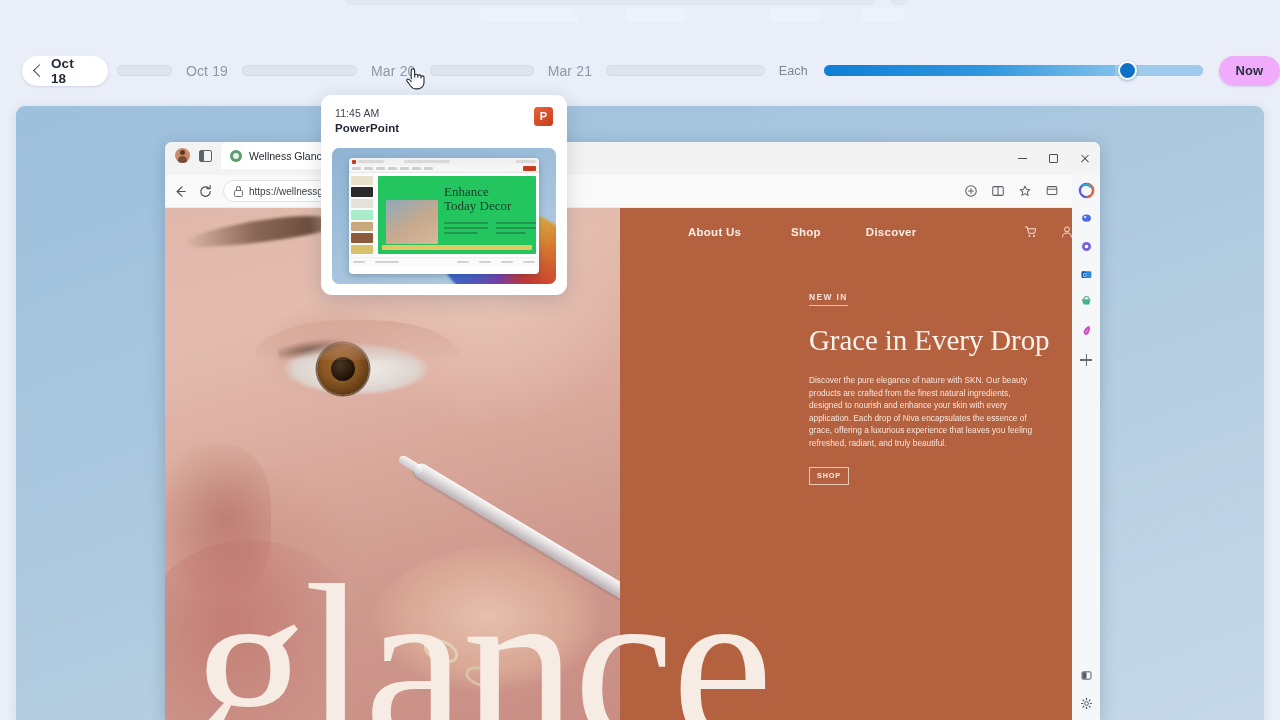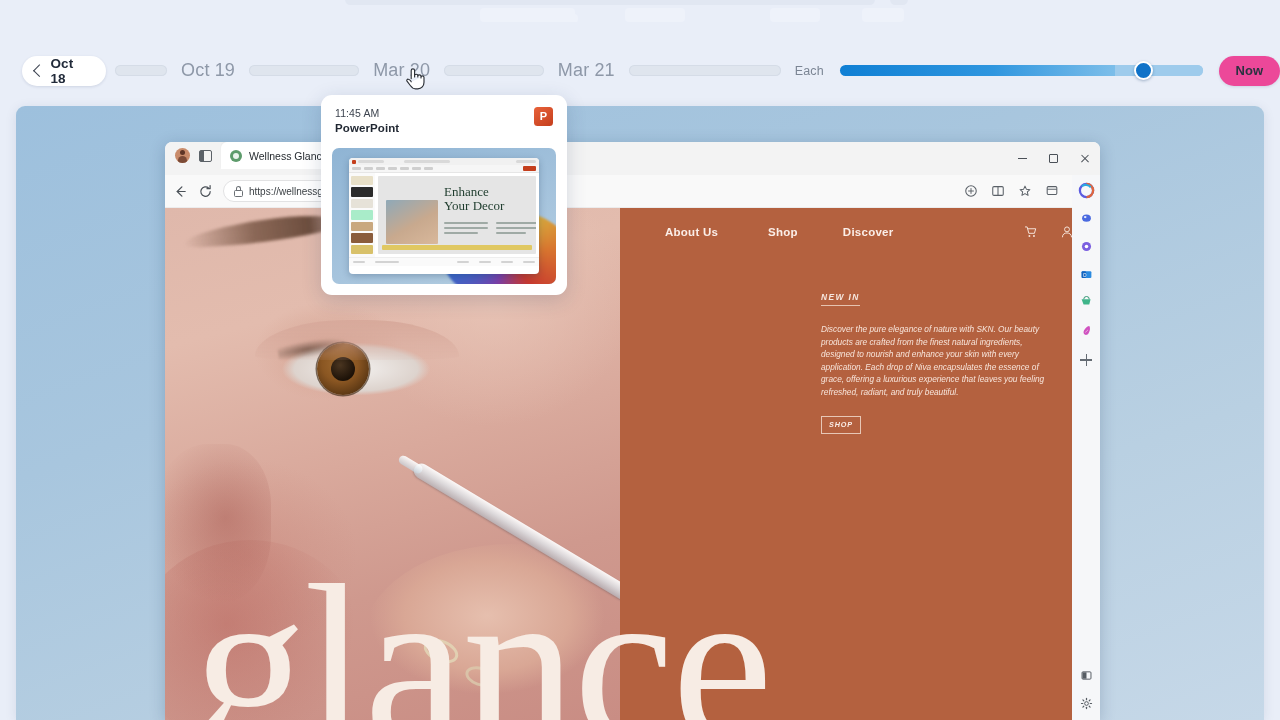--- a/index.html
+++ b/index.html
@@ -32,35 +32,35 @@
   .day-pill .chev { width: 9px; height: 9px; border-left: 1.7px solid #3b4250; border-bottom: 1.7px solid #3b4250;
                     transform: rotate(45deg); margin-left: 2px; }
   .day-pill .lbl { font-size: 13.5px; font-weight: 700; color: #222b3a; letter-spacing: .1px; }
 
   .track { height: 11px; border-radius: 6px; background: #dfe5ee; box-shadow: inset 0 0 0 1px #d5dce7; }
   .t1 { width: 55px; margin-left: 9px; }
   .t2 { width: 116px; margin-left: 14px; }
   .t3 { width: 105px; margin-left: 14px; }
   .t4 { width: 160px; margin-left: 14px; }
 
-  .day-label { font-size: 18px; color: #8e98a8; margin-left: 14px; letter-spacing: .15px; white-space: nowrap; }
+  .day-label { font-size: 14px; color: #8e98a8; margin-left: 14px; letter-spacing: .15px; white-space: nowrap; }
 
   .today-label { font-size: 12.5px; color: #7b8594; margin-left: 14px; letter-spacing: .15px; }
 
   .slider { position: relative; margin-left: 16px; width: 382px; height: 11px; }
   .slider-track { position: absolute; inset: 0; border-radius: 6px;
     background: linear-gradient(90deg,#0f7fd4 0%,#2f96df 42%,#79bce9 74%,#9ecbec 100%); }
   .slider-rest { position: absolute; right: 0; top: 0; width: 88px; height: 11px; border-radius: 0 6px 6px 0;
     background: #9ecbec; }
   .slider-knob { position: absolute; top: 50%; left: 294px; width: 19px; height: 19px; margin-top: -9.5px;
     border-radius: 50%; background: #0f72c8; border: 2.5px solid #fff;
     box-shadow: 0 1px 3px rgba(20,60,110,.35); }
 
   .now-btn {
-    margin-left: 16px; height: 30px; padding: 0 17px; background: #ec4899; border-radius: 16px;
+    margin-left: 16px; height: 30px; padding: 0 17px; background: #f0abfc; border-radius: 16px;
     display: flex; align-items: center; font-size: 13px; font-weight: 600; color: #2a3240;
     box-shadow: 0 1px 3px rgba(30,50,90,.13);
   }
 
   
   .cursor { position: absolute; left: 404px; top: 66px; width: 22px; height: 26px; }
 
   
   .browser {
     position: absolute; left: 16px; top: 106px; width: 1248px; height: 614px;
@@ -170,25 +170,25 @@
     background: radial-gradient(ellipse 150px 100px at 42% 36%, #e6bfae 0%, #d9a795 55%, rgba(205,150,130,0) 78%);
     border-radius: 50% 50% 40% 40%; }
   .ring { position: absolute; left: 258px; bottom: 58px; width: 36px; height: 22px; border-radius: 50%;
     border: 3.5px solid rgba(226,210,180,.92); transform: rotate(22deg); }
   .ring2 { position: absolute; left: 300px; bottom: 34px; width: 30px; height: 19px; border-radius: 50%;
     border: 3px solid rgba(218,200,172,.85); transform: rotate(18deg); }
 
   
   .site-nav { position: absolute; left: 0; top: 0; right: 0; height: 48px; display: flex; align-items: center; gap: 0; }
   .nav-link { font-size: 11.5px; font-weight: 600; color: #fbeee8; letter-spacing: .25px; }
-  .nav-link.l1 { margin-left: 45px; } .nav-link.l2 { margin-left: 50px; } .nav-link.l3 { margin-left: 45px; }
+  .nav-link.l1 { margin-left: 68px; } .nav-link.l2 { margin-left: 50px; } .nav-link.l3 { margin-left: 45px; }
   .nav-icons { margin-left: auto; display: flex; align-items: center; gap: 22px; padding-right: 26px; }
   .cart-ic, .user-ic { width: 14px; height: 14px; }
 
-  .hero { position: absolute; left: 201px; top: 78px; width: 260px; font-style: italic; }
+  .hero { position: absolute; left: 189px; top: 78px; width: 260px; }
   .newin { display: inline-block; font-size: 8.4px; font-weight: 700; letter-spacing: 1.4px; color: #f6e7df;
     border-bottom: 1px solid #e6c3b0; padding-bottom: 3px; }
   .hero-title { margin-top: 18px; font-family: "Liberation Serif", serif; font-size: 29px; font-weight: 400;
     color: #fbf2ec; letter-spacing: -.1px; white-space: nowrap; }
   .hero-body { margin-top: 17px; font-size: 8.3px; line-height: 1.52; color: #f7e4da; width: 232px; }
   .shop-btn { margin-top: 17px; display: inline-flex; align-items: center; justify-content: center;
     width: 40px; height: 18px; border: 1px solid #e7c7b6; font-size: 7.2px; font-weight: 700;
     letter-spacing: .9px; color: #fbeee8; }
 
   
@@ -238,21 +238,21 @@
   .tw-dot { width: 4px; height: 4px; border-radius: 1px; background: #c43e1c; }
   .tw-pill { width: 26px; height: 3px; border-radius: 2px; background: #d9d9d9; }
   .tw-ribbon { height: 8px; background: #f6f6f6; border-bottom: 1px solid #e6e6e6;
     display: flex; align-items: center; gap: 3px; padding: 0 3px; }
   .tw-rib-item { width: 9px; height: 2.5px; background: #cfcfcf; border-radius: 1px; }
   .tw-rib-red { margin-left: auto; width: 13px; height: 5px; background: #c43e1c; border-radius: 1px; }
   .tw-body { position: relative; height: 84px; display: flex; background: #fff; }
   .tw-rail { width: 26px; background: #fafafa; padding: 3px 2px; display: flex; flex-direction: column; gap: 2px; }
   .tw-slide { height: 10px; border-radius: 1px; }
   .tw-stage { flex: 1; padding: 3px; }
-  .tw-deck { position: relative; height: 100%; background: #e5e5e5; border-radius: 1px; overflow: hidden; }
+  .tw-deck { position: relative; height: 100%; background: #22c55e; border-radius: 1px; overflow: hidden; }
   .tw-title { position: absolute; left: 66px; top: 9px; font-family: "Liberation Serif", serif; font-size: 13px;
     line-height: 1.06; color: #1d3b2c; }
   .tw-img { position: absolute; left: 8px; top: 24px; width: 52px; height: 44px; border-radius: 1px;
     background: linear-gradient(150deg,#8fa9b8,#c8a98e 55%,#d9b89b); }
   .tw-txt { position: absolute; width: 44px; height: 2px; background: rgba(30,60,45,.35); border-radius: 1px; }
   .tw-band { position: absolute; left: 4px; right: 4px; bottom: 4px; height: 5px; background: #e0c862; border-radius: 1px; }
   .tw-status { height: 9px; background: #fafafa; border-top: 1px solid #eee;
     display: flex; align-items: center; gap: 10px; padding: 0 4px; }
   .tw-st { width: 12px; height: 2px; background: #d3d3d3; border-radius: 1px; }
 </style>
@@ -407,20 +407,21 @@
               </svg>
               <svg class="user-ic" viewBox="0 0 16 16">
                 <circle cx="8" cy="5" r="2.8" fill="none" stroke="#f7e6dd" stroke-width="1.1"></circle>
                 <path d="M2.8 13.6c0-2.9 2.3-4.5 5.2-4.5s5.2 1.6 5.2 4.5" fill="none" stroke="#f7e6dd" stroke-width="1.1" stroke-linecap="round"></path>
               </svg>
             </div>
           </div>
 
           <div class="hero">
             <span class="newin">NEW IN</span>
+            <div class="hero-title">Grace in Every Drop</div>
             <p class="hero-body">Discover the pure elegance of nature with SKN. Our beauty products are crafted from the finest natural ingredients, designed to nourish and enhance your skin with every application. Each drop of Niva encapsulates the essence of grace, offering a luxurious experience that leaves you feeling refreshed, radiant, and truly beautiful.</p>
             <div class="shop-btn">
               <span>SHOP</span>
             </div>
           </div>
         </div>
 
         <div class="wordmark">glance</div>
 
         <div class="scrollbar">
@@ -533,21 +534,21 @@
             <i class="tw-slide" style="background:#e6e2d8"></i>
             <i class="tw-slide" style="background:#a9ecc9"></i>
             <i class="tw-slide" style="background:#c9a87f"></i>
             <i class="tw-slide" style="background:#8a5c3c"></i>
             <i class="tw-slide" style="background:#d8c16a"></i>
           </div>
           <div class="tw-stage">
             <div class="tw-deck">
               <div class="tw-title">
                 <div>Enhance</div>
-                <div>Your Decor</div>
+                <div>Today Decor</div>
               </div>
               <div class="tw-img"></div>
               <i class="tw-txt" style="left:66px; top:46px;"></i>
               <i class="tw-txt" style="left:66px; top:51px;"></i>
               <i class="tw-txt" style="left:66px; top:56px; width:34px;"></i>
               <i class="tw-txt" style="left:118px; top:46px;"></i>
               <i class="tw-txt" style="left:118px; top:51px;"></i>
               <i class="tw-txt" style="left:118px; top:56px; width:30px;"></i>
               <div class="tw-band"></div>
             </div>

